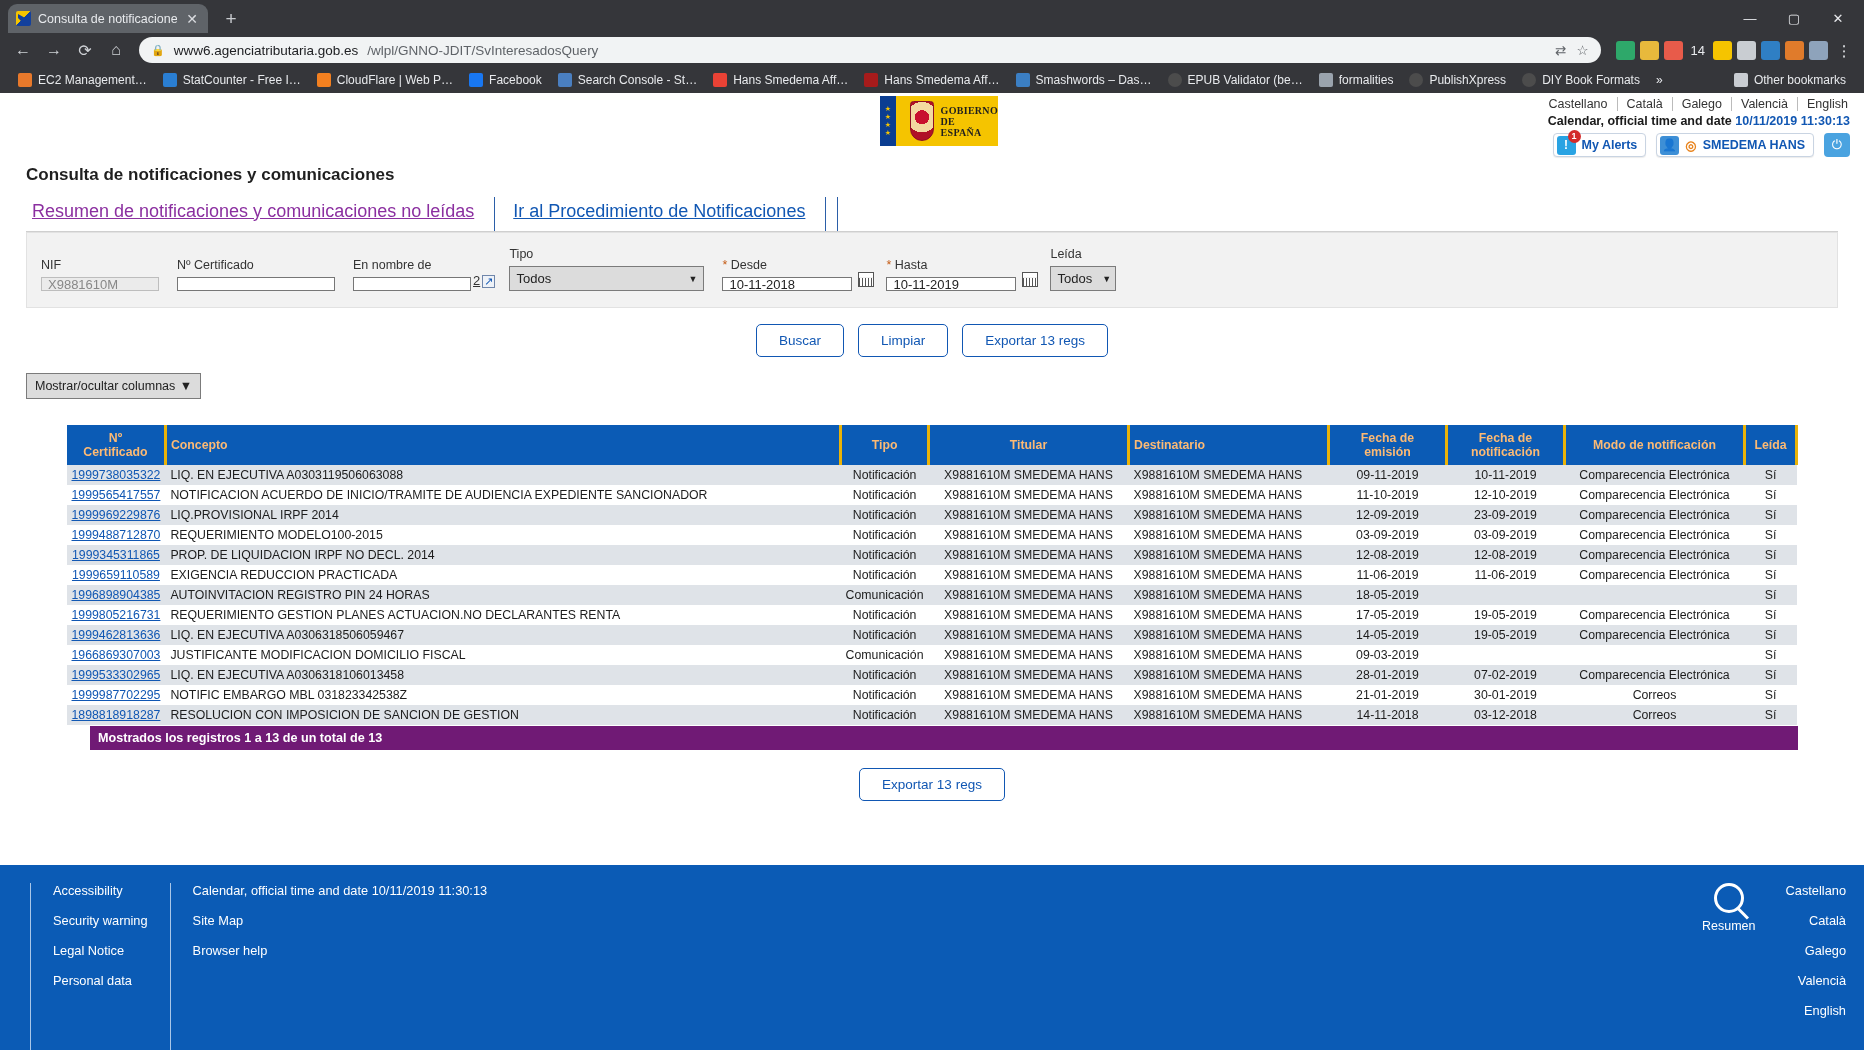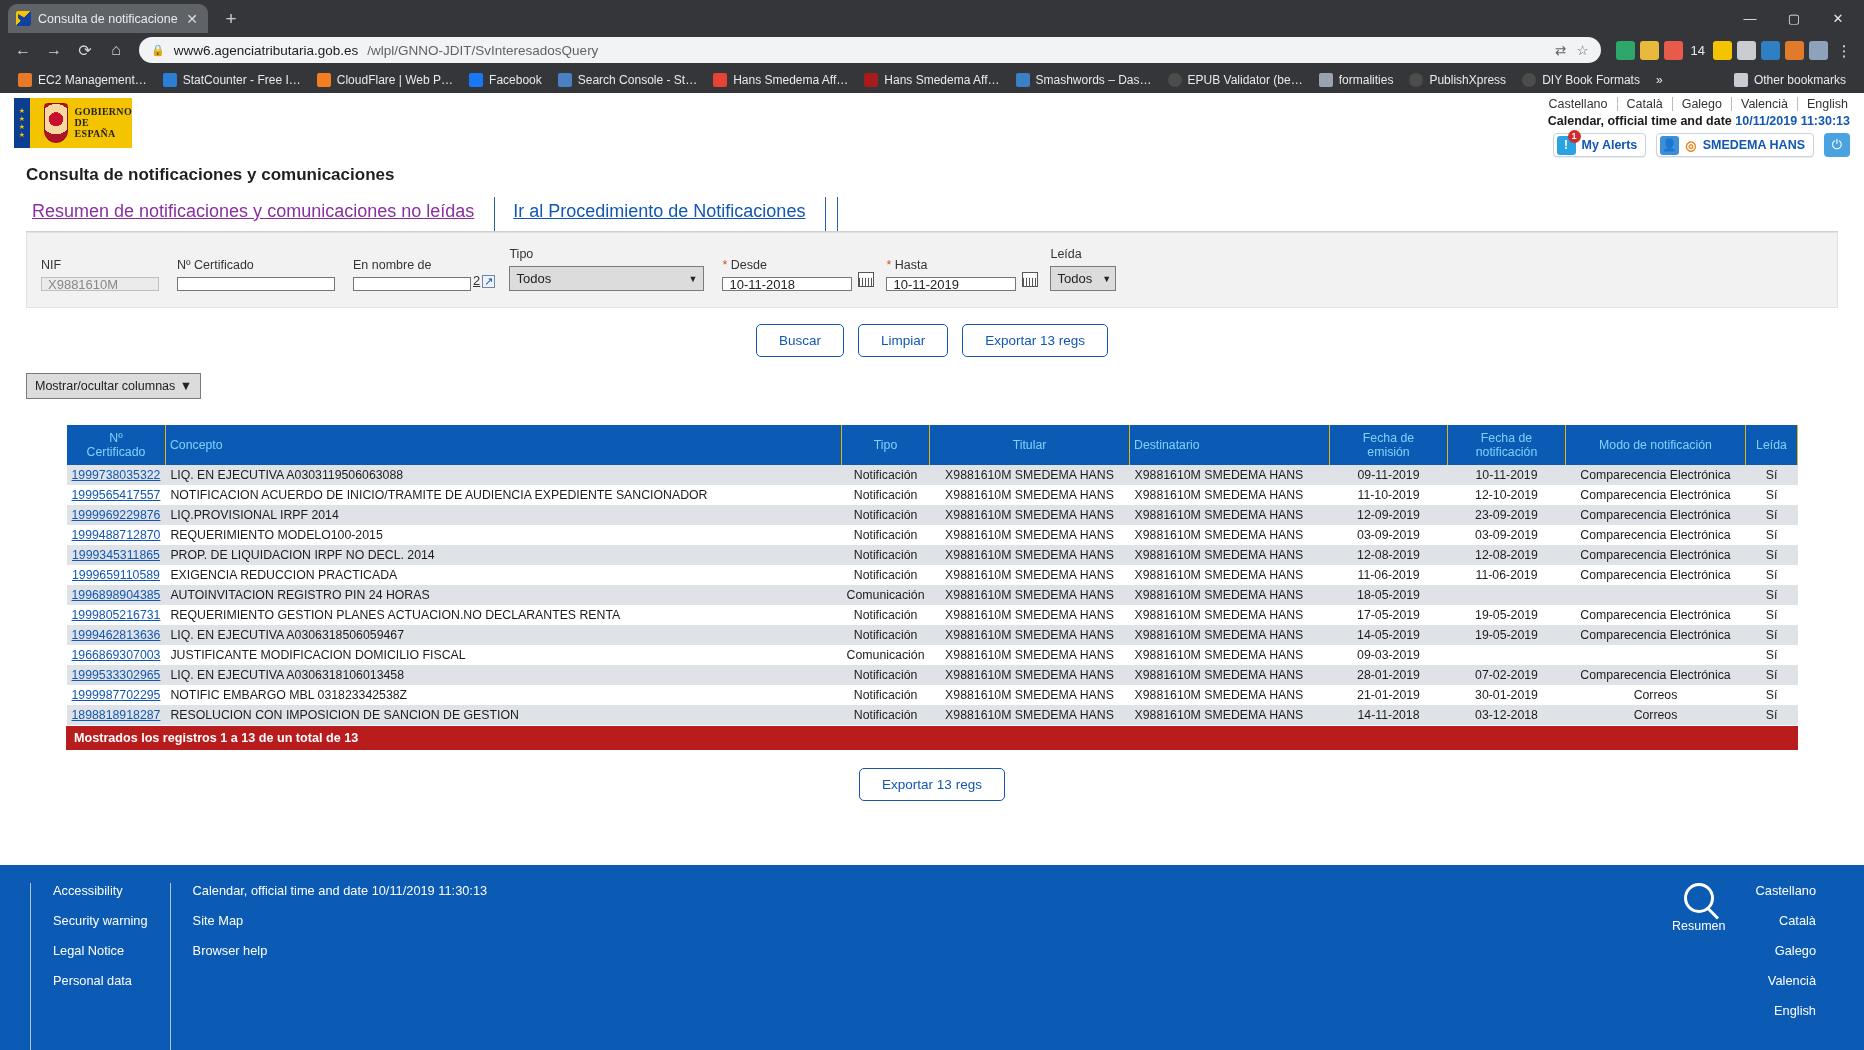--- a/index.html
+++ b/index.html
@@ -49,21 +49,21 @@
   .bmbar { height:26px; background:#35363a; display:flex; align-items:center;
     gap:0; padding:0 10px; color:#e8eaed; font-size:12px; white-space:nowrap; }
   .bm { display:flex; align-items:center; gap:6px; padding:2px 8px; cursor:pointer; }
   .bmico { width:14px; height:14px; border-radius:2px; flex:0 0 14px; }
   .bm-label { max-width:120px; overflow:hidden; }
   .bm-spacer { flex:1; }
 
   
   .page { background:#fff; height:calc(1050px - 93px); overflow:hidden; position:relative; }
 
-  .site-header { height:56px; display:flex; align-items:center; padding:3px 0 0 14px; position:relative; }
+  .site-header { height:56px; display:flex; align-items:center; padding:3px 0 0 14px; position:relative;flex-direction:column; }
   .flagbox { width:118px; height:50px; background:#f5c400; display:flex; align-items:center; }
   .flagbox .eu { width:22px; height:50px; background:#0b3d91; position:relative;
     display:flex; align-items:center; justify-content:center; flex-direction:column; gap:2px; }
   .eu .star { color:#f5c400; font-size:7px; line-height:6px; }
   .coa { width:32px; height:40px; margin-left:14px;
     background:radial-gradient(circle at 50% 40%, #c8102e 0 28%, #f3d9a0 28% 60%, #b01226 60% 100%);
     border-radius:4px 4px 14px 14px; border:1px solid #8d1024; }
   .gob { font-family:"Liberation Serif", serif; font-size:10px; color:#1f1f1f;
     line-height:11px; margin-left:7px; font-weight:bold; letter-spacing:.3px; }
   .at-logo { display:flex; align-items:center; margin-left:22px; gap:8px; }
@@ -139,41 +139,41 @@
   .btn { border:1px solid #1157b3; border-radius:5px; background:#fff; color:#1157b3;
     font-size:13.5px; padding:8px 22px; cursor:pointer;
     font-family:"Liberation Sans", sans-serif; }
 
   .colsel { width:175px; height:26px; margin:16px 0 0 0; background:#dcdcdc;
     border:1px solid #7b7b7b; font-size:12.5px; display:flex; align-items:center;
     justify-content:space-between; padding:0 8px; }
 
   .tablewrap { margin:26px 40px 0 40px; }
   table.grid { border-collapse:collapse; width:100%; font-size:12.3px; }
-  table.grid th { background:#0b5bb5; color:#7dd3fc; font-weight:normal; padding:6px 4px;
-    border-left:1px solid #fff; border-right:1px solid #eab308; line-height:14px; }
+  table.grid th { background:#0b5bb5; color:#fdba74; font-weight:bold; padding:6px 4px;
+    border-left:1px solid #fff; border-right:3px solid #eab308; line-height:14px; }
   table.grid td { padding:3px 5px; border:none; color:#1c1c1c; white-space:nowrap; }
   table.grid tbody tr:nth-child(odd) { background:#dfe3e8; }
   table.grid tbody tr:nth-child(even) { background:#fff; }
   .cert a { color:#1157b3; text-decoration:underline; cursor:pointer; }
   .c-cert { width:96px; text-align:center; }
   .c-con { text-align:left; }
   .c-tipo { width:86px; text-align:center; }
   .c-tit { width:200px; text-align:center; }
   .c-des { width:200px; text-align:left; }
   .c-fe  { width:118px; text-align:center; }
   .c-fn  { width:118px; text-align:center; }
   .c-mod { width:180px; text-align:center; }
   .c-lei { width:52px; text-align:center; }
-  .sumbar { background:#b91c1c; color:#fff; font-weight:bold; font-size:12.6px;
-    padding:5px 8px; margin-top:1px; }
+  .sumbar { background:#701a75; color:#fff; font-weight:bold; font-size:12.6px;
+    padding:5px 8px; margin-top:1px;margin-left:24px; }
   .btn-bottom { display:flex; justify-content:center; margin:18px 0 0; }
 
   .footer { background:#0b5bb5; color:#fff; position:absolute; left:0; right:0; bottom:0;
-    height:185px; display:flex; padding:18px 44px 0 30px; }
+    height:185px; display:flex; padding:18px 14px 0 30px; }
   .fcol { border-left:1px solid #a8c6e8; padding:0 22px; display:flex; flex-direction:column;
     gap:15px; font-size:12.8px; }
   .fcol a { color:#fff; text-decoration:none; cursor:pointer; }
   .fsearch { margin-left:auto; display:flex; flex-direction:column; align-items:center;
     color:#fff; font-size:12.5px; padding-right:30px; }
   .mag { width:30px; height:30px; border:3px solid #fff; border-radius:50%; position:relative; }
   .mag:after { content:""; position:absolute; right:-9px; bottom:-5px; width:14px; height:3px;
     background:#fff; transform:rotate(45deg); }
   .flang { display:flex; flex-direction:column; gap:15px; font-size:12.8px;
     align-items:flex-end; padding-right:4px; }

